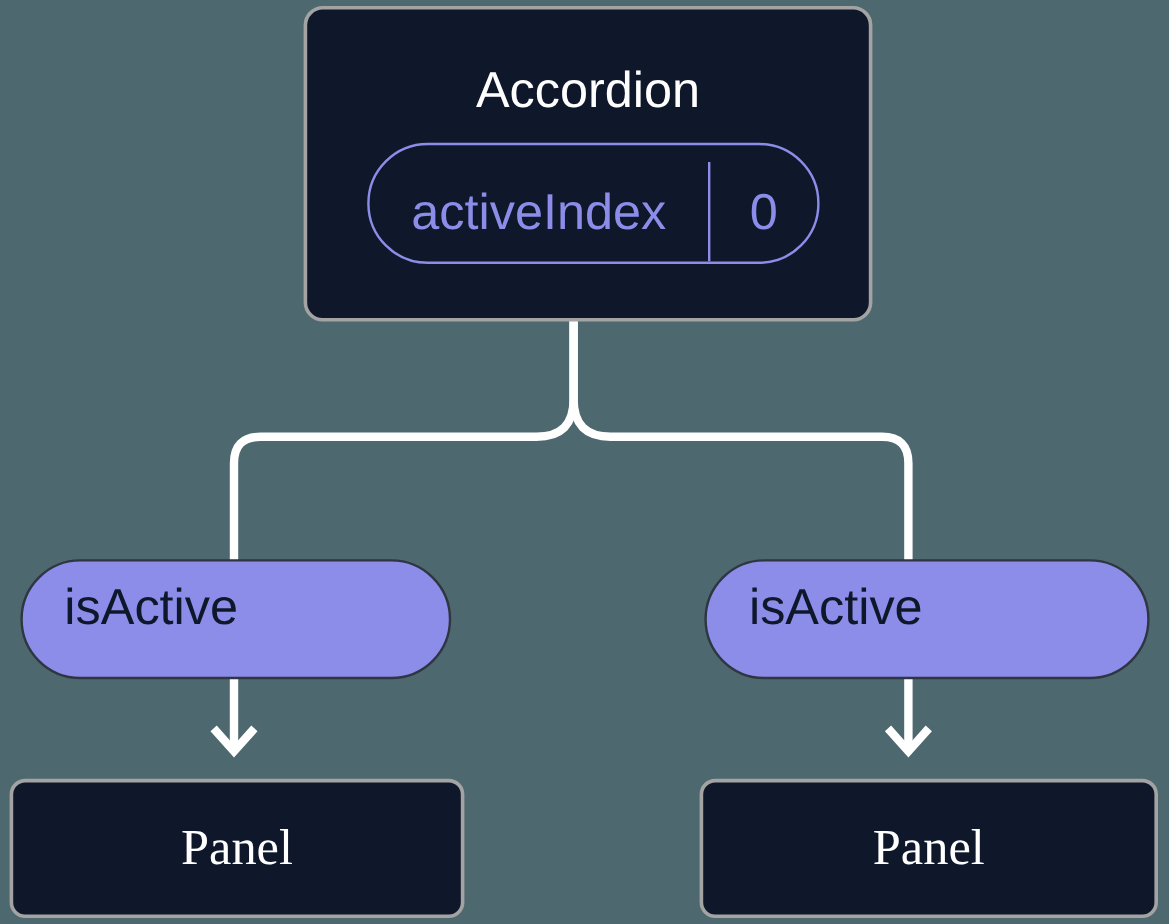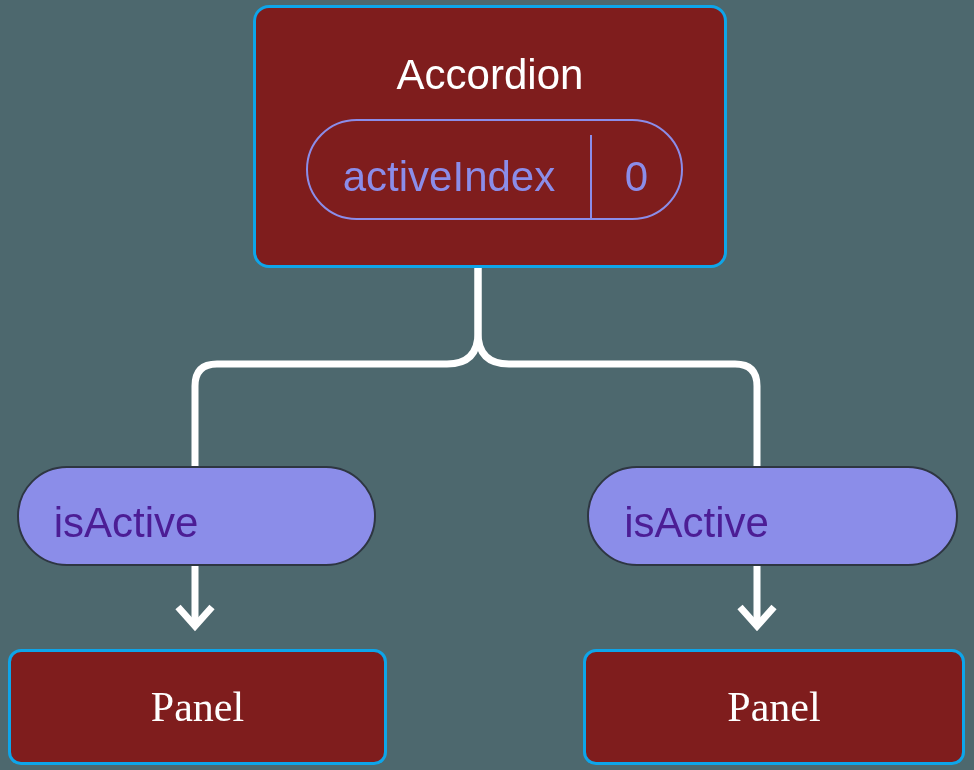--- a/index.html
+++ b/index.html
@@ -19,22 +19,22 @@
     position: absolute;
     left: 0;
     top: 0;
     width: 974px;
     height: 770px;
     z-index: 0;
   }
   .node {
     position: absolute;
     box-sizing: border-box;
-    background: #7f1d1d;
-    border: 3px solid #0ea5e9;
+    background: #0f172a;
+    border: 3px solid #a3a3a3;
     z-index: 1;
   }
   .root-node {
     left: 253px;
     top: 5px;
     width: 474px;
     height: 263px;
     border-radius: 16px;
   }
   .root-title {
@@ -73,23 +73,24 @@
     align-items: center;
     justify-content: center;
     font-size: 42px;
     flex: 0 0 auto;
     margin-top: 14px;
   }
   .pill-value { flex: 1 1 auto; }
   .prop-pill {
     border: 2px solid #2e3642;
     background: #8b8de9;
-    color: #4c1d95;
+    color: #0f172a;
     height: 100px;
     top: 466px;
+    flex-direction: column;
   }
   .prop-pill .pill-value { border-left: 2px solid #2e3642; }
   .prop-pill-left  { left: 17px;  width: 359px; }
   .prop-pill-left .pill-name  { width: 214px; }
   .prop-pill-right { left: 587px; width: 371px; }
   .prop-pill-right .pill-name { width: 215px; }
   .panel-node {
     top: 649px;
     height: 116px;
     border-radius: 13px;

